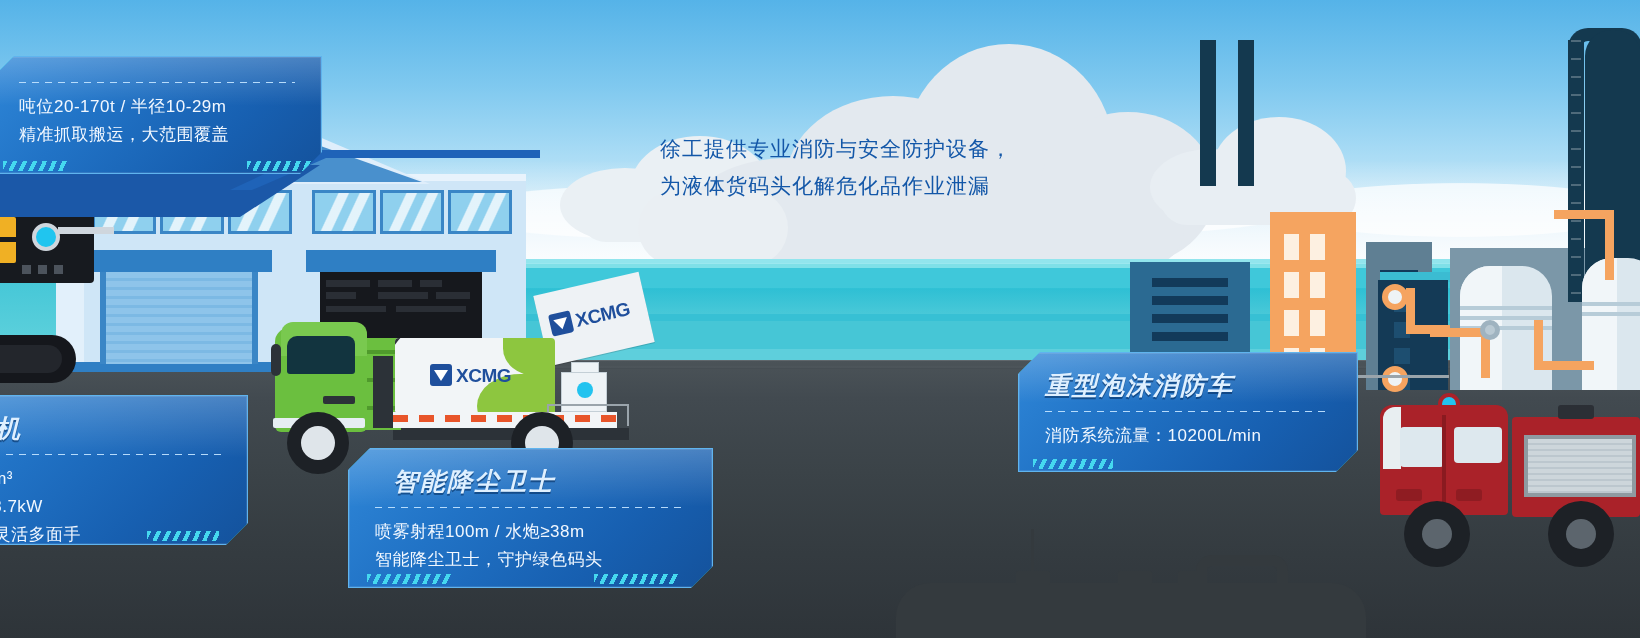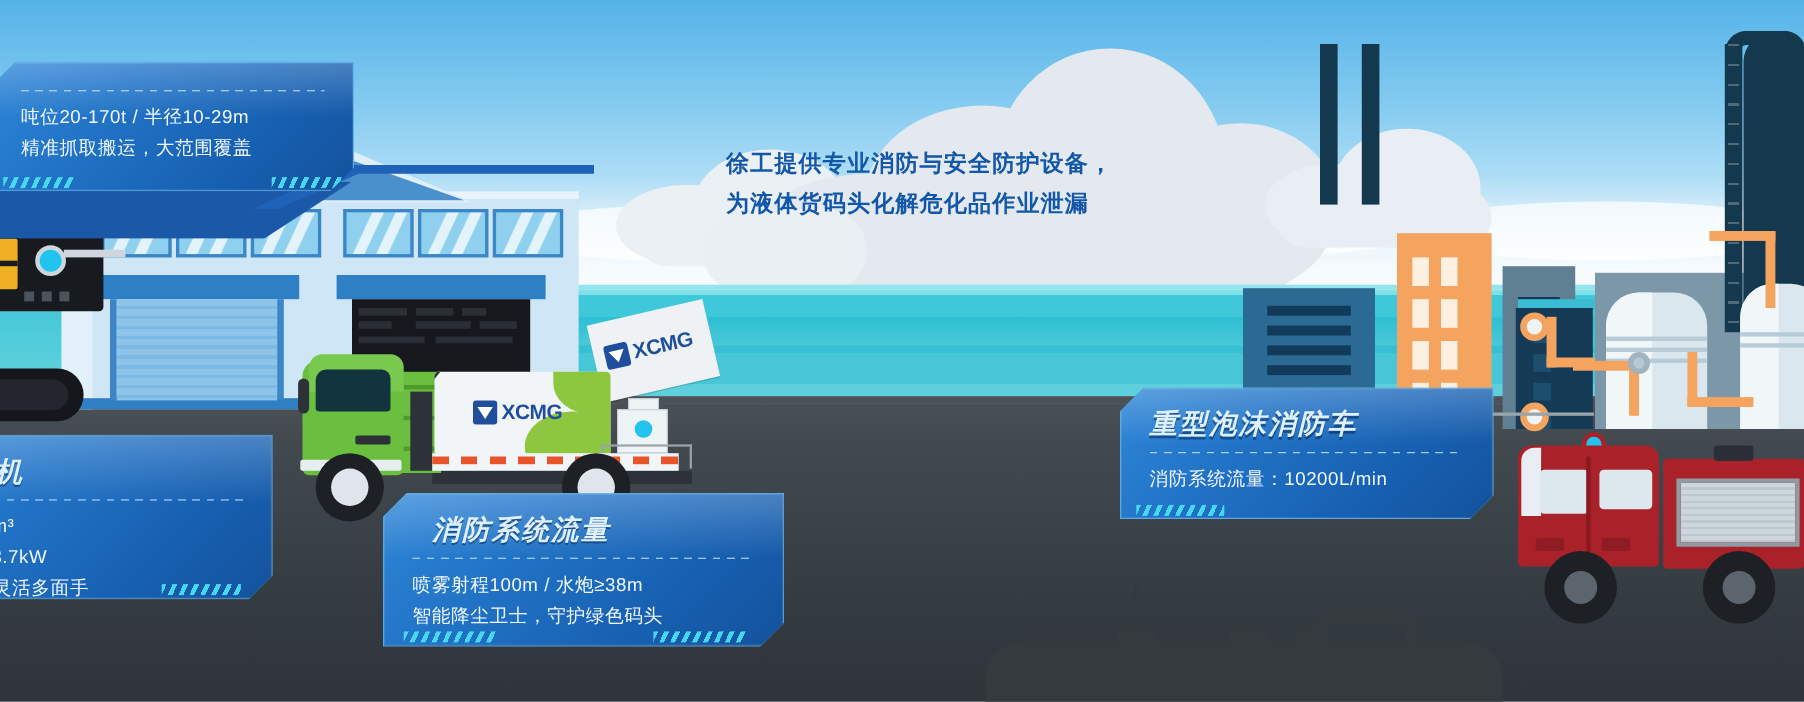--- a/index.html
+++ b/index.html
@@ -268,21 +268,21 @@
   
   .hero{ position:absolute; left:660px; top:100px; width:430px; }
   .hero-title{
     font-size:38px; font-weight:700; color:#1357a8; letter-spacing:2px;
     display:flex; align-items:center; gap:10px;
     font-family:"Liberation Sans","DejaVu Sans",sans-serif;
   }
   .hero-arrow{ font-size:26px; color:#1357a8; font-weight:400; }
   .hero-body{ margin-top:30px; }
   .hero-body div{
-    font-size:21px; font-weight:700; color:#1357a8; line-height:37px; letter-spacing:1px;
+    font-size:21px; font-weight:400; color:#1357a8; line-height:37px; letter-spacing:1px;
   }
 
   
   .card{
     position:absolute;
     background:linear-gradient(135deg,#2f87d8 0%, #2173c6 34%, #175fb0 72%, #14529c 100%);
     border:1px solid #5fb4ee;
     box-shadow:0 0 0 1px rgba(255,255,255,.10) inset, 0 4px 14px rgba(0,0,0,.25);
     color:#fff;
     padding:16px 26px 14px 26px;
@@ -577,21 +577,21 @@
     <div class="rule"></div>
     <p>5-0.65m³</p>
     <p>35.5-53.7kW</p>
     <p>能手，灵活多面手</p>
     <div class="hatch" style="right:28px; bottom:3px; width:72px;"></div>
   </div>
 
   <div class="card clip-tl" id="card-dust">
     <div class="cnr tl"></div>
     <div class="cnr br"></div>
-    <div class="ttl" style="margin-left:18px;">消防系统流量</div>
+    <div class="ttl" style="margin-left:18px;">智能降尘卫士</div>
     <div class="rule"></div>
     <p>喷雾射程100m / 水炮≥38m</p>
     <p>智能降尘卫士，守护绿色码头</p>
     <div class="hatch" style="left:18px; bottom:3px; width:84px;"></div>
     <div class="hatch" style="right:34px; bottom:3px; width:84px;"></div>
   </div>
 
   <div class="card clip-tl" id="card-foam">
     <div class="cnr tl"></div>
     <div class="cnr br"></div>

